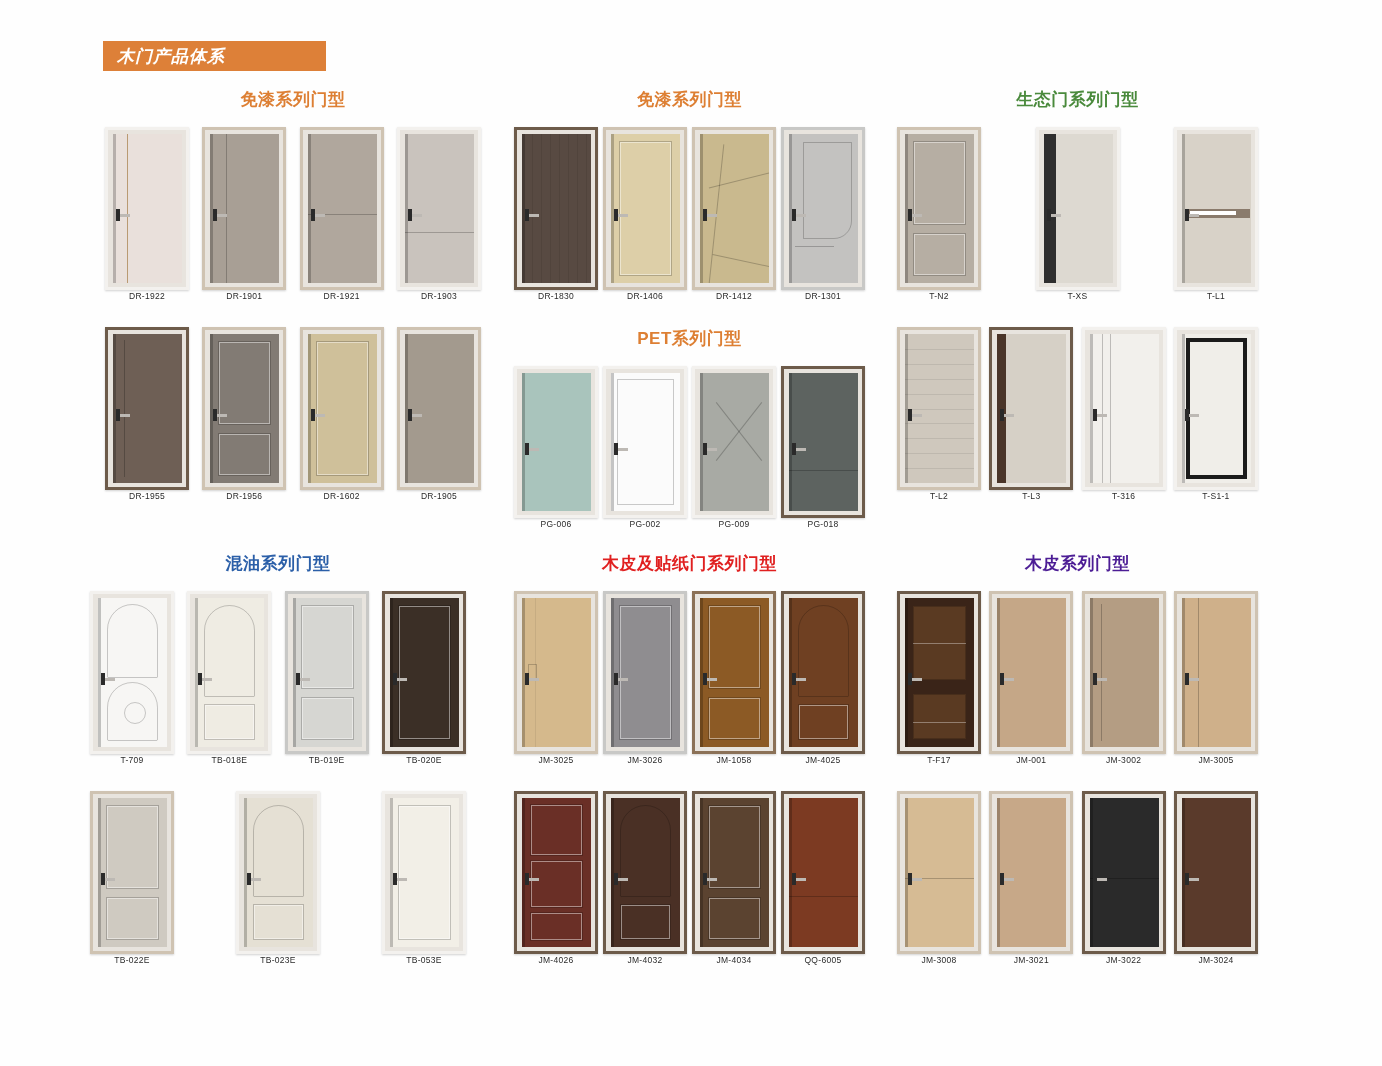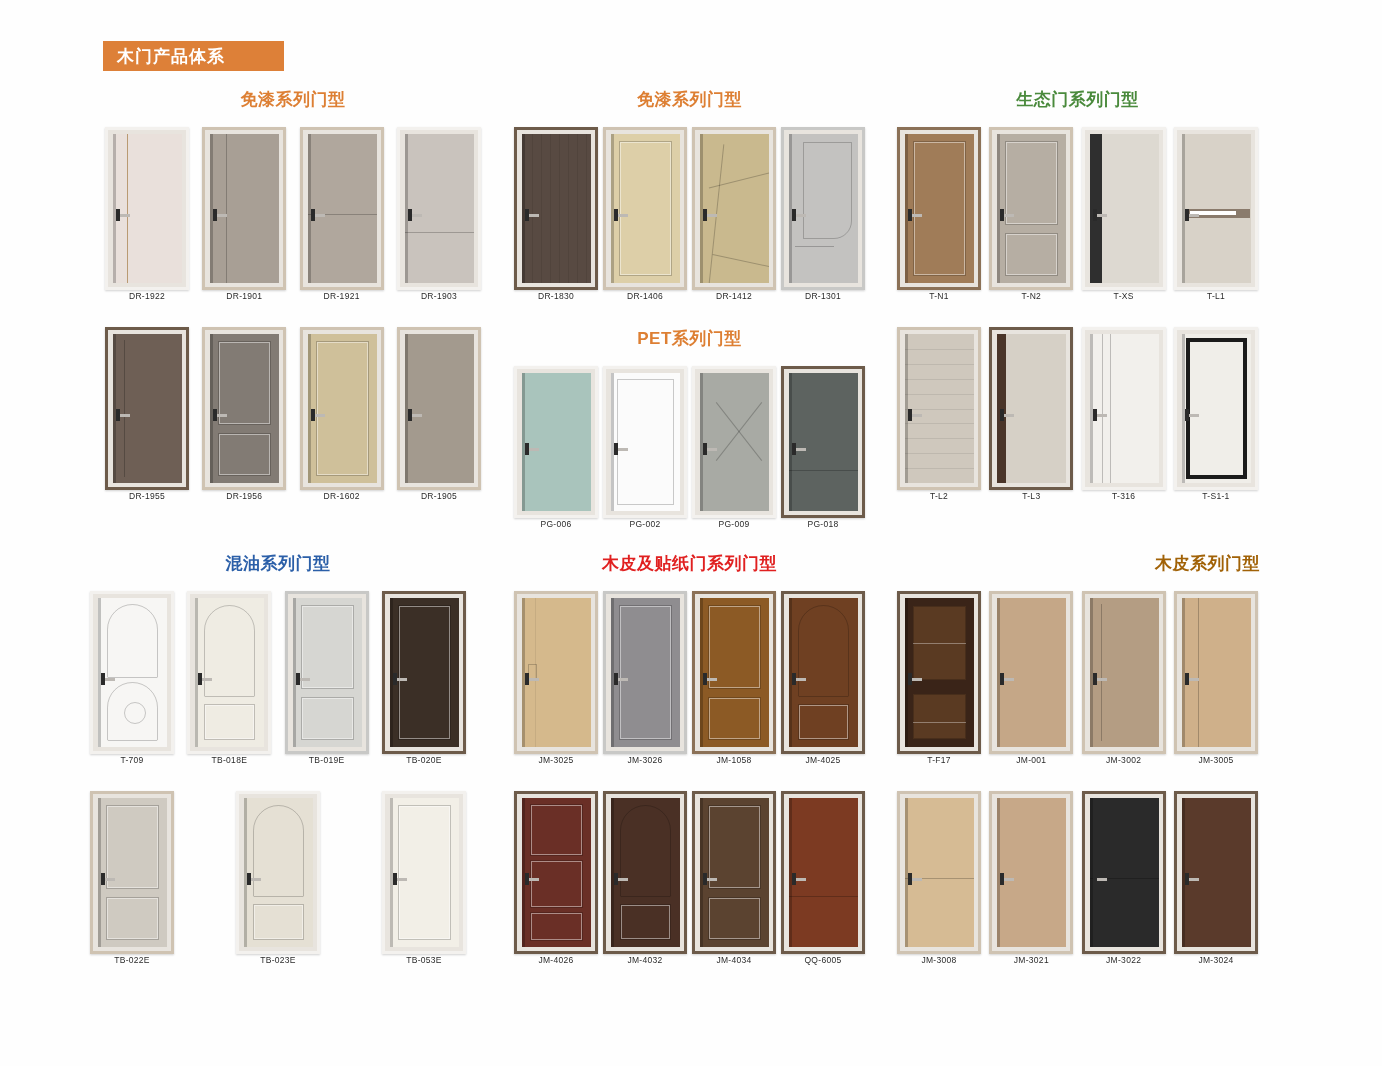--- a/index.html
+++ b/index.html
@@ -12,23 +12,23 @@
   #page {
     position: relative;
     width: 1382px; height: 1066px;
     background: #fefefe;
   }
 
   
   #title-banner {
     position: absolute;
     left: 103px; top: 41px;
-    width: 181px; height: 30px;
+    width: 223px; height: 30px;
     background: #dd8038;
-    display: flex; align-items: center;
+    display: flex; align-items: center; font-style: italic;
   }
   #title-banner .t {
     color: #ffffff;
     font-size: 17px;
     font-weight: bold;
     letter-spacing: 1px;
     padding-left: 14px;
   }
 
   
@@ -354,31 +354,20 @@
               </div>
             </div>
           </div>
           <div class="door-label">PG-018</div>
         </div>
       </div>
     </div>
   <div class="column" id="col-right">
       <div class="sec-head" style="color: rgb(74, 138, 60);">生态门系列门型</div>
       <div class="door-row">
-        <div class="door-cell">
-          <div class="door-art">
-            <div class="frame brown-frame">
-              <div class="leaf" style="background: rgb(160, 124, 88);">
-                <span class="panel inset" style="left:8px;top:7px;right:8px;bottom:7px"></span>
-                <span class="handle"></span>
-              </div>
-            </div>
-          </div>
-          <div class="door-label">T-N1</div>
-        </div>
         <div class="door-cell">
           <div class="door-art">
             <div class="frame warm-frame">
               <div class="leaf" style="background: rgb(182, 174, 163);">
                 <span class="panel inset" style="left:8px;top:7px;right:8px;height:84px"></span>
                 <span class="panel inset" style="left:8px;top:99px;right:8px;bottom:7px"></span>
                 <span class="handle"></span>
               </div>
             </div>
           </div>
@@ -650,21 +639,21 @@
                 <span class="hline" style="left:0;right:0;top:66%"></span>
                 <span class="handle"></span>
               </div>
             </div>
           </div>
           <div class="door-label">QQ-6005</div>
         </div>
       </div>
     </div>
   <div class="column" id="col-right2">
-      <div class="sec-head" style="color: #a16207; text-align: right;">木皮系列门型</div>
+      <div class="sec-head" style="color: #4c1d95;">木皮系列门型</div>
       <div class="door-row">
         <div class="door-cell">
           <div class="door-art">
             <div class="frame dark-frame">
               <div class="leaf" style="background: rgb(58, 36, 24);">
                 <span class="panel" style="left:8px;top:8px;right:8px;height:74px;background:#5a3a22"></span>
                 <span class="panel" style="left:8px;top:96px;right:8px;bottom:8px;background:#5a3a22"></span>
                 <span class="hline" style="left:8px;right:8px;top:45px;background:rgba(255,255,255,.35)"></span>
                 <span class="hline" style="left:8px;right:8px;top:124px;background:rgba(255,255,255,.35)"></span>
                 <span class="handle"></span>

